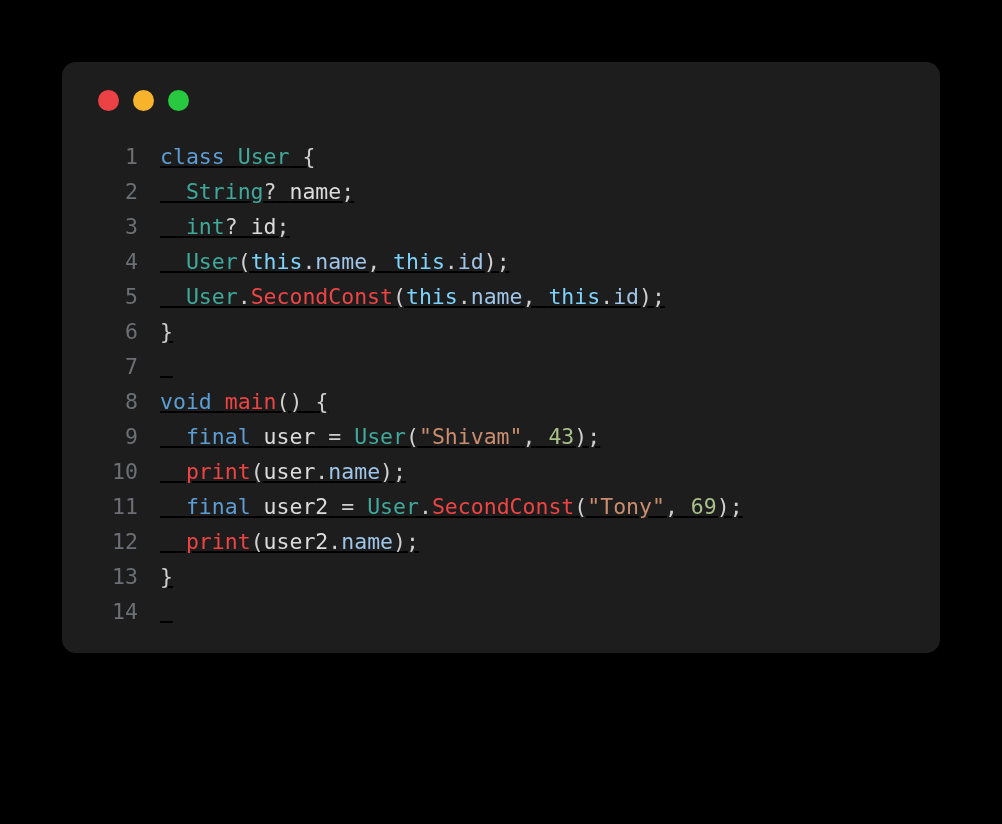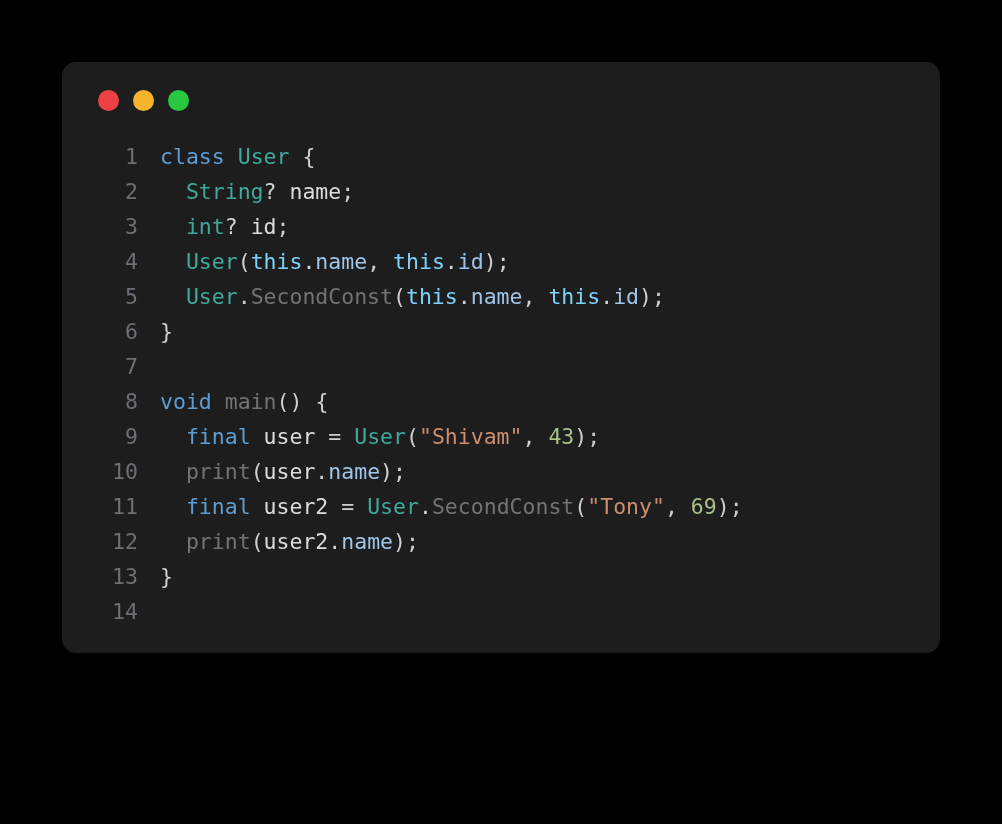--- a/index.html
+++ b/index.html
@@ -44,30 +44,30 @@
     display: flex;
   }
   .ln {
     width: 44px;
     text-align: right;
     color: #6c6f73;
     user-select: none;
     flex: 0 0 44px;
     margin-right: 22px;
   }
-  .code-content { flex: 1; }
+  .code-content { flex: 1; text-decoration: underline; }
 
   
   .kw    { color: #5c9dd4; }            
   .type  { color: #3fa99b; }            
   .ident { color: #dcdcdc; }            
   .prop  { color: #9fc5e8; }            
   .punc  { color: #d0d0d0; }            
   .this  { color: #7dd3fc; }            
-  .fn    { color: #737373; }            
+  .fn    { color: #ef4444; }            
   .str   { color: #cb8e6e; }            
   .num   { color: #a8c08a; }            
   .op    { color: #d0d0d0; }            
 </style>
 </head>
 <body>
 
 <div class="window">
   <div class="traffic-lights">
     <div class="light red"></div>

